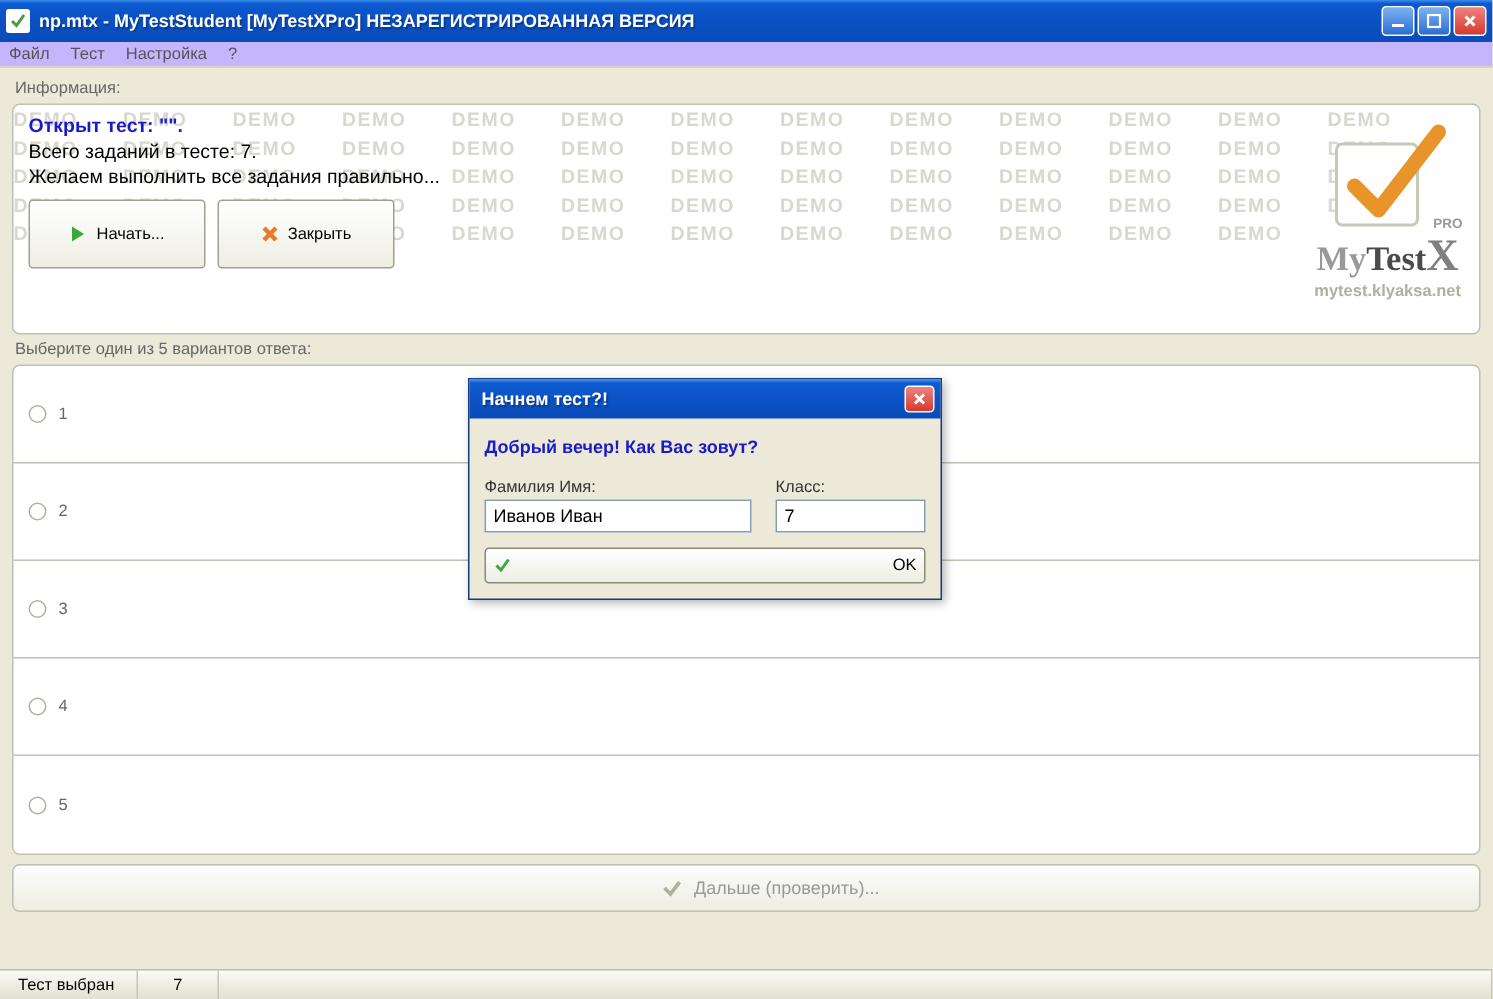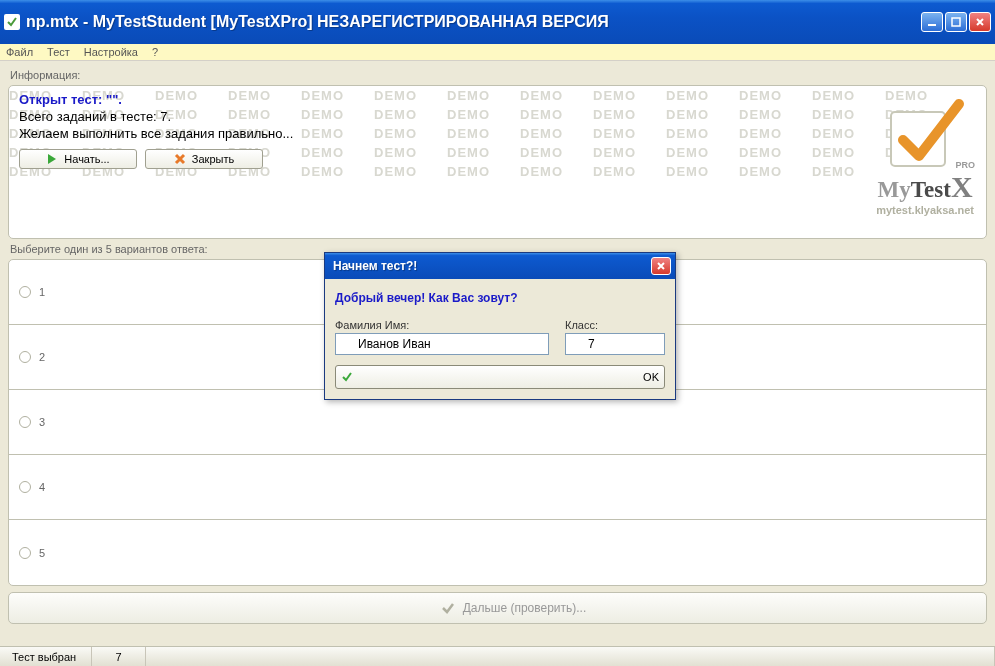--- a/index.html
+++ b/index.html
@@ -1,44 +1,44 @@
 <!DOCTYPE html>
 <html><head>
 <meta charset="utf-8">
 <style>
 * { box-sizing: border-box; margin: 0; padding: 0; }
 body { font-family: Tahoma, Arial, sans-serif; font-size: 11px; background: #ece9d8; width: 995px; height: 666px; overflow: hidden; position: relative; }
 
 
-.titlebar { background: linear-gradient(to bottom, #3c8ee8 0%, #0d5ad0 8%, #0b52c5 40%, #0a4bb8 100%); height: 44px; display: flex; align-items: center; padding: 0 4px; color: #fff; font-weight: bold; font-size: 16px; }
+.titlebar { background: linear-gradient(to bottom, #3c8ee8 0%, #0d5ad0 8%, #0b52c5 40%, #0a4bb8 100%); height: 28px; display: flex; align-items: center; padding: 0 4px; color: #fff; font-weight: bold; font-size: 12px; }
 .titlebar .app-icon { width: 16px; height: 16px; margin-right: 6px; background: #fff; border-radius: 2px; display: flex; align-items: center; justify-content: center; }
 .titlebar .app-icon svg { width: 12px; height: 12px; }
 .titlebar .title { flex: 1; white-space: nowrap; overflow: hidden; text-shadow: 1px 1px 1px rgba(0,0,0,0.3); }
 .win-btns { display: flex; gap: 2px; }
 .win-btn { width: 22px; height: 20px; border: 1px solid #fff; border-radius: 3px; display: flex; align-items: center; justify-content: center; cursor: pointer; }
 .win-min, .win-max { background: linear-gradient(to bottom, #7bb3f0, #2c6dd6); }
 .win-close { background: linear-gradient(to bottom, #f08282, #d63a2c); }
 .win-btn svg { width: 10px; height: 10px; }
 
 
-.menubar { background: #fef9c3; padding: 2px 6px; display: flex; gap: 14px; color: #555; font-size: 11px; border-bottom: 1px solid #d4d0c8; }
+.menubar { background: #c4b5fd; padding: 2px 6px; display: flex; gap: 14px; color: #555; font-size: 11px; border-bottom: 1px solid #d4d0c8; }
 .menubar span { cursor: pointer; }
 
 
 .content { padding: 4px 8px; }
 .section-label { color: #666; font-size: 11px; margin: 4px 2px 4px; }
 
 
 .info-panel { border: 1px solid #c0c0b0; border-radius: 5px; background: #fff; padding: 6px 10px 10px; position: relative; overflow: hidden; height: 154px; }
 .demo-bg { position: absolute; inset: 0; display: flex; flex-wrap: wrap; align-content: flex-start; pointer-events: none; }
 .demo-bg span { color: #d8d8d0; font-size: 13px; font-weight: bold; letter-spacing: 1px; padding: 2px 30px 2px 0; }
 .info-text { position: relative; z-index: 1; font-size: 13px; line-height: 1.3; }
 .info-text .opened { color: #1a1ac8; font-weight: bold; }
 .info-btns { position: relative; z-index: 1; display: flex; gap: 8px; margin-top: 6px; }
-.wbtn { background: linear-gradient(to bottom, #fff, #eeeee4); border: 1px solid #a0a090; border-radius: 3px; padding: 3px 18px; font-size: 11px; cursor: pointer; display: flex; align-items: center; gap: 6px; min-width: 118px; justify-content: center; }
+.wbtn { background: linear-gradient(to bottom, #fff, #eeeee4); border: 1px solid #a0a090; border-radius: 3px; padding: 16px 18px; font-size: 11px; cursor: pointer; display: flex; align-items: center; gap: 6px; min-width: 118px; justify-content: center; }
 .logo { position: absolute; right: 12px; top: 10px; z-index: 1; text-align: center; }
 .logo .checkbox { width: 88px; height: 74px; margin: 0 auto; position: relative; }
 .logo .mtx { font-family: Georgia, serif; font-size: 23px; font-weight: bold; color: #4a4a4a; }
 .logo .mtx .my { color: #999; }
 .logo .mtx .x { font-size: 30px; color: #808080; }
 .logo .pro { position: absolute; right: -6px; top: 64px; font-size: 9px; font-weight: bold; color: #999; }
 .logo .url { font-size: 11px; color: #b0b0a0; font-weight: bold; }
 
 
 .answers { border: 1px solid #c0c0b0; border-radius: 5px; background: #fff; margin-top: 4px; }
@@ -48,29 +48,29 @@
 .answer-num { font-size: 11px; color: #666; }
 
 
 .bottom-bar { border: 1px solid #c0c0b0; border-radius: 5px; background: linear-gradient(to bottom, #fdfdfb, #edede3); margin-top: 6px; height: 32px; display: flex; align-items: center; justify-content: center; color: #999; font-size: 12px; gap: 8px; padding-left: 32px; }
 
 
 .statusbar { position: absolute; bottom: 0; left: 0; right: 0; background: linear-gradient(to bottom, #fafaf6, #e2e0d2); border-top: 1px solid #c0c0b0; height: 20px; display: flex; align-items: center; font-size: 11px; }
 .statusbar .cell { border-right: 1px solid #c8c5b8; padding: 0 12px; height: 100%; display: flex; align-items: center; }
 
 
-.dialog { position: absolute; left: 324px; top: 252px; width: 352px; background: #ece9d8; border: 1px solid #1a3a80; box-shadow: 2px 2px 6px rgba(0,0,0,0.3); }
+.dialog { position: absolute; left: 312px; top: 252px; width: 316px; background: #ece9d8; border: 1px solid #1a3a80; box-shadow: 2px 2px 6px rgba(0,0,0,0.3); }
 .dialog-title { background: linear-gradient(to bottom, #3c8ee8 0%, #0d5ad0 10%, #0a4bb8 100%); height: 26px; display: flex; align-items: center; padding: 0 4px 0 8px; color: #fff; font-weight: bold; font-size: 12px; text-shadow: 1px 1px 1px rgba(0,0,0,0.3); }
 .dialog-title span { flex: 1; }
 .dialog-close { width: 20px; height: 18px; background: linear-gradient(to bottom, #f08282, #d63a2c); border: 1px solid #fff; border-radius: 3px; display: flex; align-items: center; justify-content: center; cursor: pointer; }
 .dialog-body { padding: 12px 10px 10px; }
 .dialog-greeting { text-align: left; color: #1a1ac8; font-weight: bold; font-size: 12px; margin-bottom: 14px; }
 .dialog-fields { display: flex; gap: 16px; margin-bottom: 10px; }
 .dialog-fields label { display: block; font-size: 11px; color: #333; margin-bottom: 2px; }
-.dialog-fields input { border: 1px solid #7f9db9; padding: 3px 22px; font-size: 12px; font-family: inherit; }
+.dialog-fields input { border: 1px solid #7f9db9; padding: 3px 5px; font-size: 12px; font-family: inherit; }
 .field-name { flex: 1; }
 .field-name input { width: 100%; }
 .field-class input { width: 100px; }
 .dialog-ok { width: 100%; background: linear-gradient(to bottom, #fff, #eeeee4); border: 1px solid #8a8a78; border-radius: 3px; padding: 5px; font-size: 11px; cursor: pointer; display: flex; align-items: center; justify-content: space-between; gap: 6px; }
 </style>
 </head>
 <body>
 
 <div class="titlebar">
   <div class="app-icon">

